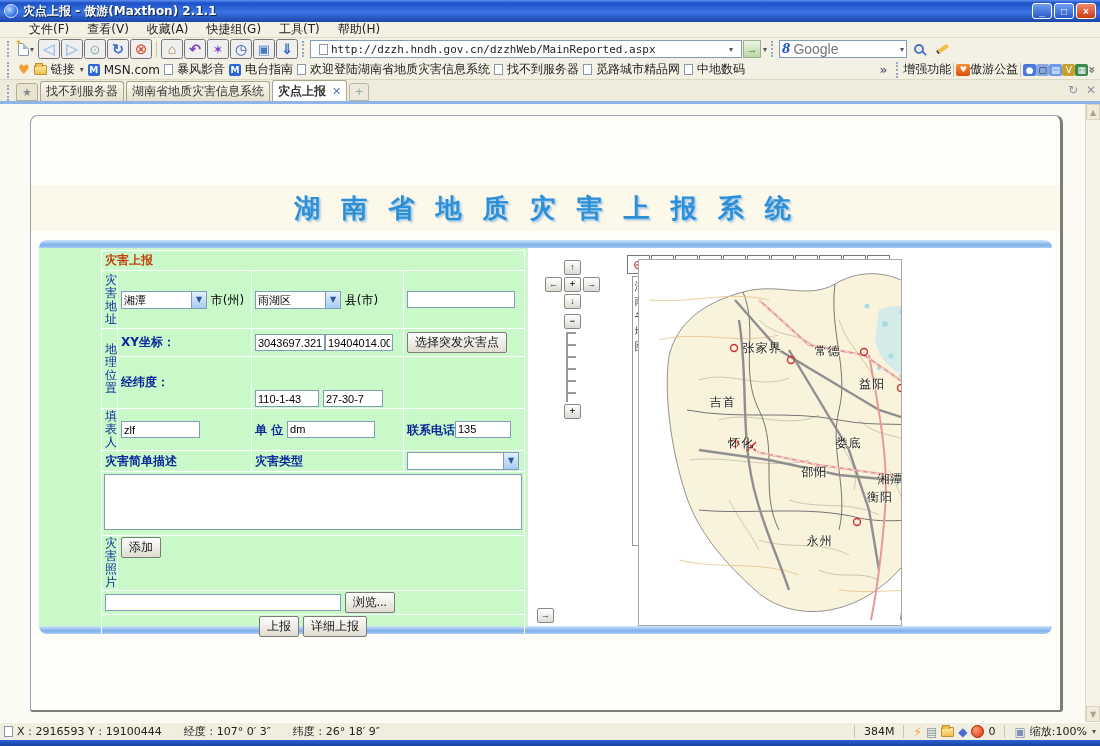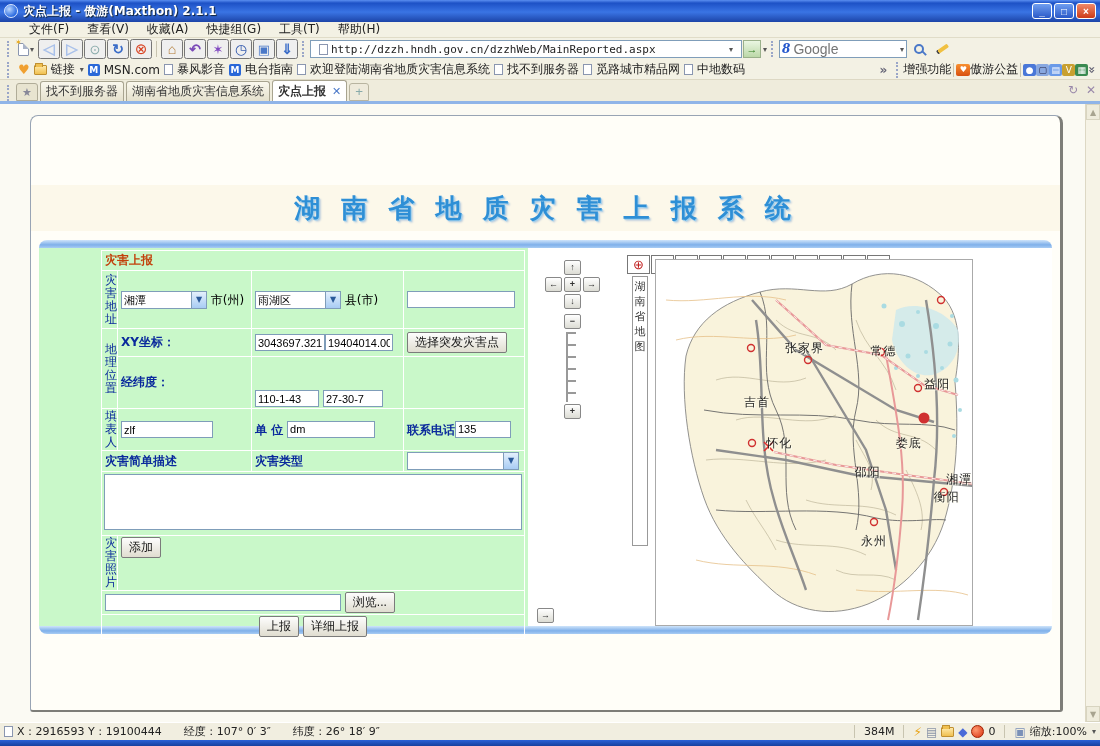--- a/index.html
+++ b/index.html
@@ -95,21 +95,21 @@
 .maptool:nth-child(1) span,.maptool:nth-child(2) span{color:#c02020;font-size:13px}
 .maptool:nth-child(3) span{color:#b08a50}
 .maptool:nth-child(4) span{color:#c02020;border-bottom:2px dashed #c02020;font-weight:bold;font-size:10px;line-height:9px}
 .maptool:nth-child(5) span{color:#c02020;border:1px solid #c02020;border-radius:50%;font-size:9px;width:12px;height:12px;line-height:11px;text-align:center}
 .maptool:nth-child(6) span,.maptool:nth-child(7) span,.maptool:nth-child(8) span{color:#c02020;font-size:9px;letter-spacing:-1px}
 .maptool:nth-child(9) span{color:#c02020;font-weight:bold}
 .maptool:nth-child(10) span{color:#c05050;font-size:12px}
 .maptool:nth-child(11) span{color:#1a7a1a;font-size:12px}
 .sidestrip{position:absolute;left:104px;top:28px;width:16px;height:270px;border:1px solid #999;background:#fff;text-align:center}
 .sidestrip span{display:inline-block;width:13px;font-size:11px;line-height:15px;color:#333;word-break:break-all;margin-top:2px}
-.mapcanvas{position:absolute;left:127px;top:11px;width:318px;height:367px;border:1px solid #aaa;overflow:hidden;background:#fff}
+.mapcanvas{position:absolute;left:110px;top:11px;width:264px;height:367px;border:1px solid #aaa;overflow:hidden;background:#fff}
 .mapcanvas svg{position:absolute;left:0;top:0}
 .mlabel{position:absolute;transform:translate(-50%,-50%);font-size:12px;color:#222;letter-spacing:1px;white-space:nowrap;text-shadow:1px 1px 0 #fffef0}
 .ml0{left:47%;top:24%}.ml1{left:72%;top:25%}.ml2{left:89%;top:34%}.ml3{left:32%;top:39%}.ml4{left:39%;top:50%}.ml5{left:80%;top:50%}.ml6{left:96%;top:60%}.ml7{left:67%;top:58%}.ml8{left:92%;top:65%}.ml9{left:69%;top:77%}
 .map-collapse{left:9px;top:360px}
 
 .cscroll{position:absolute;right:0;top:0;width:15px;height:618px;background:#f6f3e6;border-left:1px solid #ddd8c4}
 .cscroll .sarrow{height:16px;border:1px solid #d8d4c0;background:#efecdc;color:#a8a490;font-size:8px;text-align:center;line-height:15px}
 .cscroll .sarrow.down{position:absolute;bottom:0;left:0;right:0}
 
 .statusbar{position:absolute;left:0;top:722px;width:1100px;height:18px;background:#f1eee0;border-top:1px solid #fff;display:flex;align-items:center;font-size:11px;color:#222;padding:0 4px;white-space:nowrap}
@@ -285,21 +285,21 @@
               <td><input class="xin" style="width: 70px;" value="3043697.3217"><input class="xin" style="width: 68px;" value="19404014.00"></td>
               <td><button class="xbtn">选择突发灾害点</button></td>
             </tr>
             <tr style="height:22px">
               <td class="flab">经纬度：</td>
               <td><input class="xin" style="width: 64px;" value="110-1-43"><input class="xin" style="width: 60px; margin-left: 4px; margin-top: 32px;" value="27-30-7"></td>
               <td></td>
             </tr>
             <tr style="height:40px">
               <td class="vlab">填表人</td>
-              <td><input class="xin" style="width: 92px;" value="zlf"></td>
+              <td><input class="xin" style="width: 79px;" value="zlf"></td>
               <td><span class="flab">单 位</span> <input class="xin" style="width: 88px;" value="dm"></td>
               <td><span class="flab">联系电话</span><input class="xin" style="width: 56px;" value="135"></td>
             </tr>
             <tr style="height:20px">
               <td colspan="2" class="flab">灾害简单描述</td>
               <td class="flab">灾害类型</td>
               <td><span class="xsel" style="width:112px">
                       <span class="txt"></span>
                       <span class="arw">▼</span>
                     </span></td>

